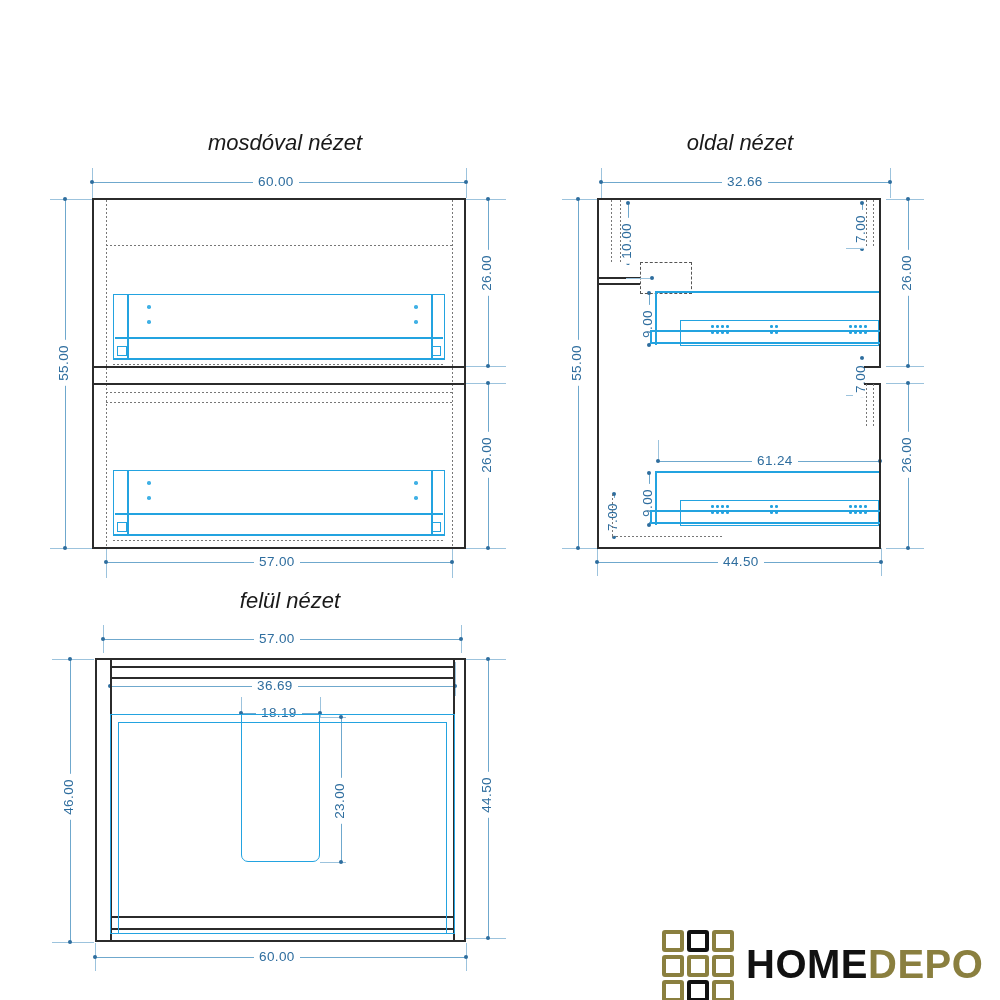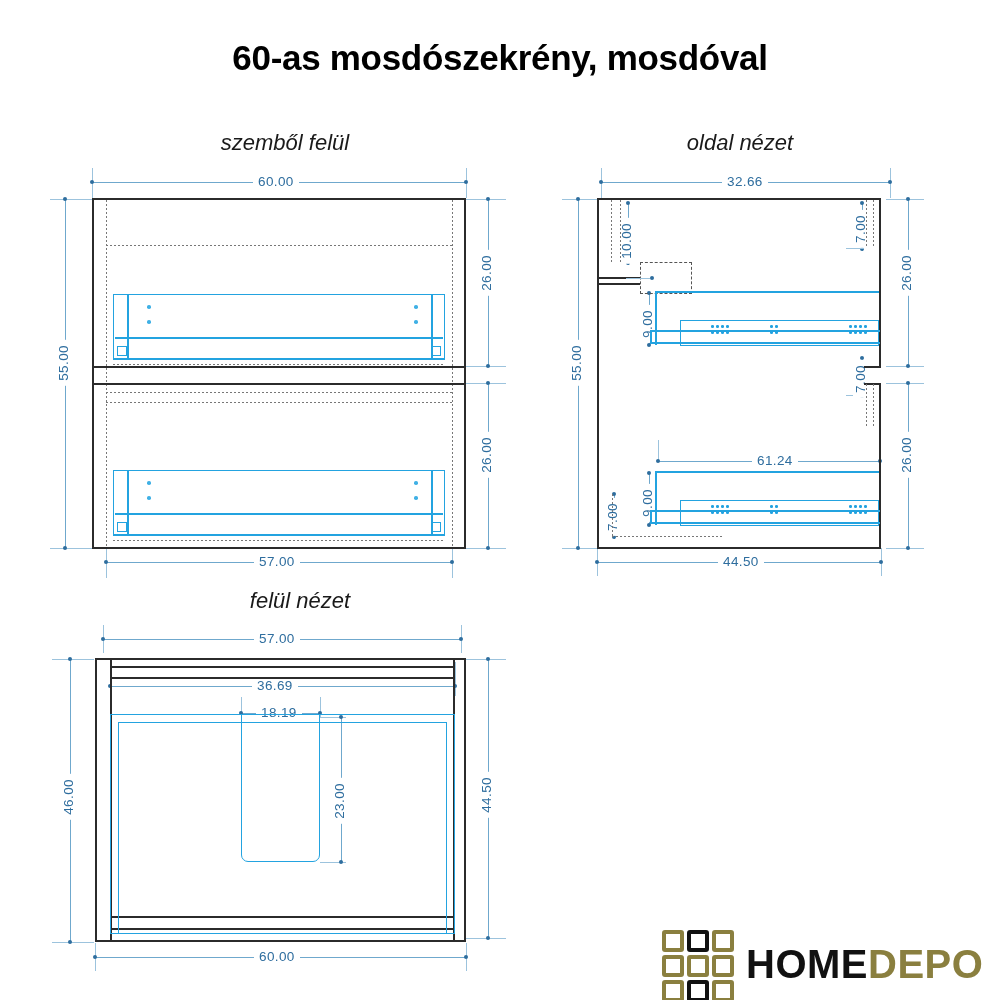--- a/index.html
+++ b/index.html
@@ -77,23 +77,22 @@
   .logo-text{position:absolute;left:84px;top:14px;font-size:40px;
              font-weight:600;letter-spacing:0.5px;white-space:nowrap;}
   .logo-text .a{color:#111;}
   .logo-text .b{color:#8a7f3f;}
 </style>
 </head>
 <body>
 
 <div id="sheet">
 
-  <div class="doc-title">60-as mosdószekrény, mosdóval</div>
-
-  <div class="view-caption" style="left:185px;top:130px;width:200px;">szemből felül</div>
+
+  <div class="view-caption" style="left:185px;top:130px;width:200px;">mosdóval nézet</div>
 
   <div>
     <div class="ext v" style="left:92px;top:168px;height:30px;"></div>
     <div class="ext v" style="left:466px;top:168px;height:30px;"></div>
     <div class="dim-line h" style="left:92px;top:182px;width:374px;"></div>
     <div class="dot" style="left:90px;top:180px;"></div>
     <div class="dot" style="left:464px;top:180px;"></div>
     <div class="dim-text" style="left:253px;top:174px;">60.00</div>
   </div>
 
@@ -362,21 +361,21 @@
         <i></i>
         <i></i>
         <i></i>
         <i></i>
         <i></i>
         <i></i>
         <i></i>
     </div>
   </div>
 
-  <div class="view-caption" style="left:225px;top:588px;width:150px;">felül nézet</div>
+  <div class="view-caption" style="left:215px;top:588px;width:150px;">felül nézet</div>
 
   <div>
     <div class="ext v" style="left:103px;top:625px;height:28px;"></div>
     <div class="ext v" style="left:461px;top:625px;height:28px;"></div>
     <div class="dim-line h" style="left:103px;top:639px;width:358px;"></div>
     <div class="dot" style="left:101px;top:637px;"></div>
     <div class="dot" style="left:459px;top:637px;"></div>
     <div class="dim-text" style="left:254px;top:631px;">57.00</div>
   </div>
 

